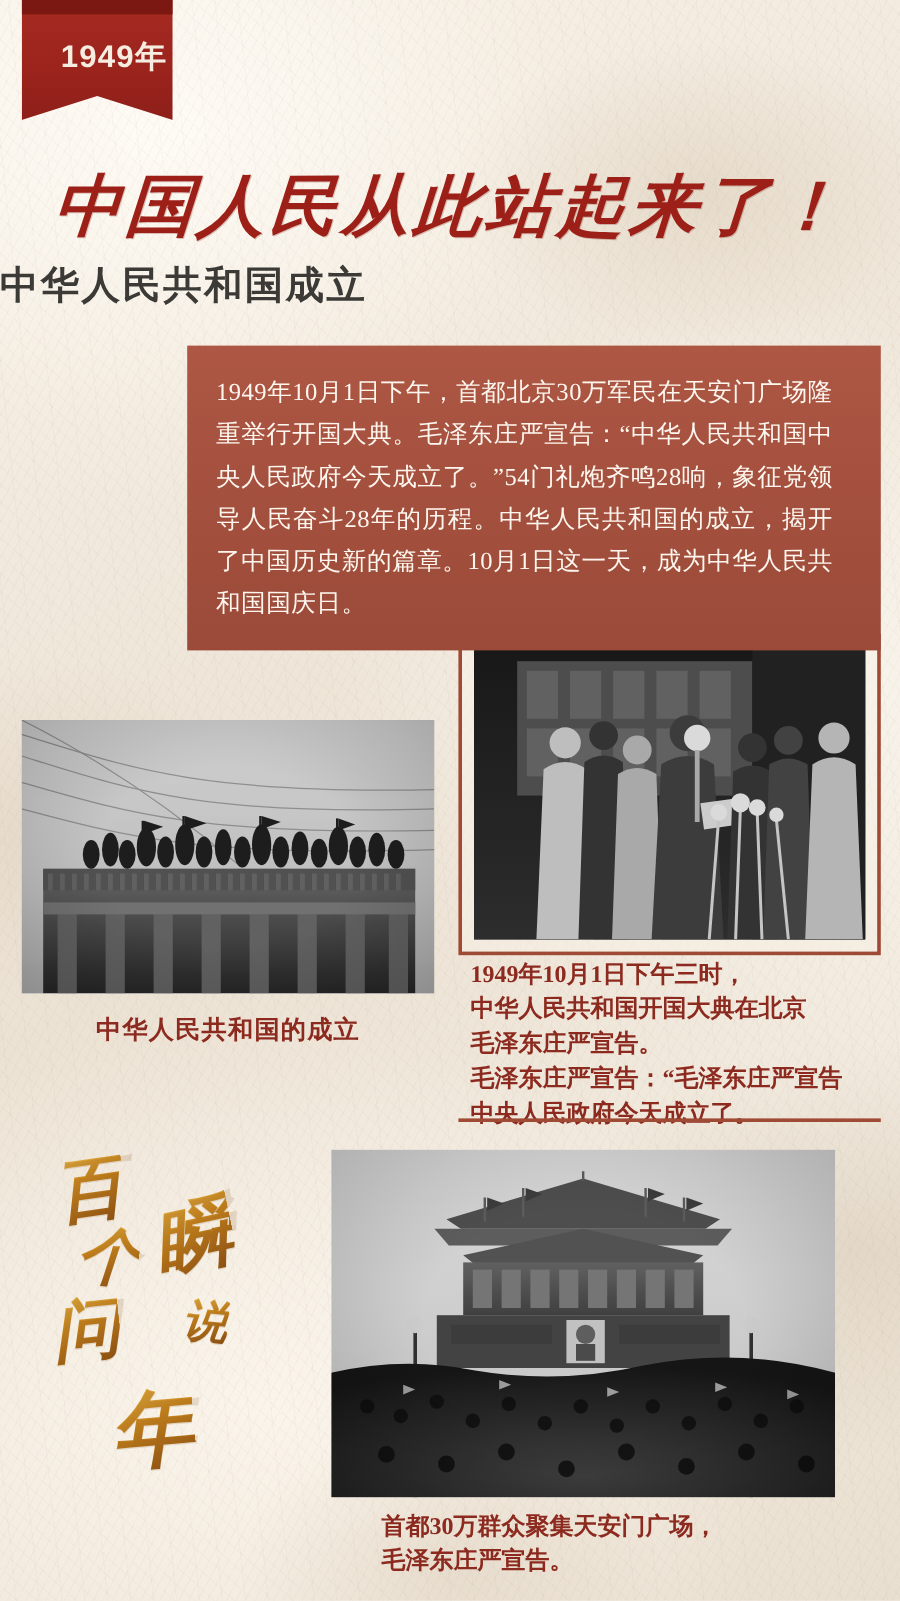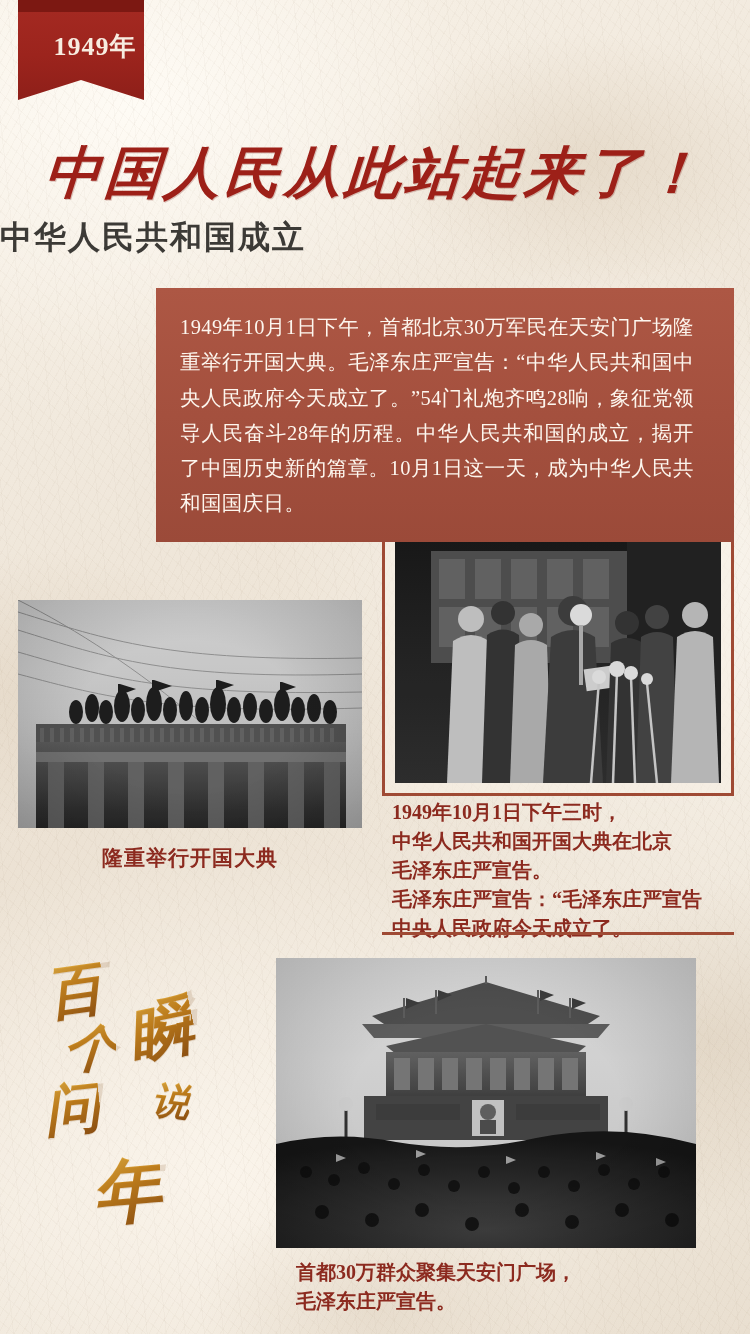--- a/index.html
+++ b/index.html
@@ -73,21 +73,21 @@
     right: 0;
     height: 12px;
     background: #7c1812;
   }
   #year-ribbon .year-text {
     position: relative;
     color: #f7ece0;
     font-size: 26px;
     font-weight: bold;
     letter-spacing: 1px;
-    font-family: Liberation Serif, serif;
+    font-family: Liberation Sans, sans-serif;
     line-height: 1;
     top: 12px;
     padding-left: 28px;
   }
 
   
   #headline-block {
     position: absolute;
     top: 140px;
     left: 0;
@@ -237,21 +237,21 @@
     left: 276px;
     width: 420px;
     height: 290px;
     overflow: hidden;
     filter: grayscale(100%) contrast(1.05);
     z-index: 4;
   }
   #caption-ceremony {
     position: absolute;
     top: 1258px;
-    left: 296px;
+    left: 318px;
     width: 400px;
     color: #8c2a1f;
     font-size: 20px;
     font-weight: bold;
     line-height: 1.45;
     z-index: 5;
   }
   .vignette-soft {
     position: absolute; inset: 0;
     background: radial-gradient(ellipse at 50% 50%, rgba(0,0,0,0) 45%, rgba(0,0,0,0.18) 100%);
@@ -375,21 +375,21 @@
           <path d="M102 84 l16 5 -16 6z"></path>
             <path d="M136 80 l18 6 -18 6z"></path>
           <path d="M200 80 l16 5 -16 6z"></path>
             <path d="M264 82 l14 5 -14 5z"></path>
         </g>
         <rect x="0" y="0" width="344" height="228" fill="none"></rect>
         <rect x="0" y="0" width="344" height="228" fill="#000" opacity="0.04"></rect>
       </svg>
       <div class="vignette-soft"></div>
     </div>
-    <div id="caption-nanjing">隆重举行开国大典</div>
+    <div id="caption-nanjing">中华人民共和国的成立</div>
   </div>
 
   <div id="photo-declaration-frame">
     <div id="photo-declaration">
       <svg width="330" height="242" viewBox="0 0 330 242" preserveAspectRatio="none">
         <defs>
           <linearGradient id="bgDark" x1="0" y1="0" x2="0" y2="1">
             <stop offset="0%" stop-color="#1c1a17"></stop>
             <stop offset="100%" stop-color="#33302b"></stop>
           </linearGradient>

